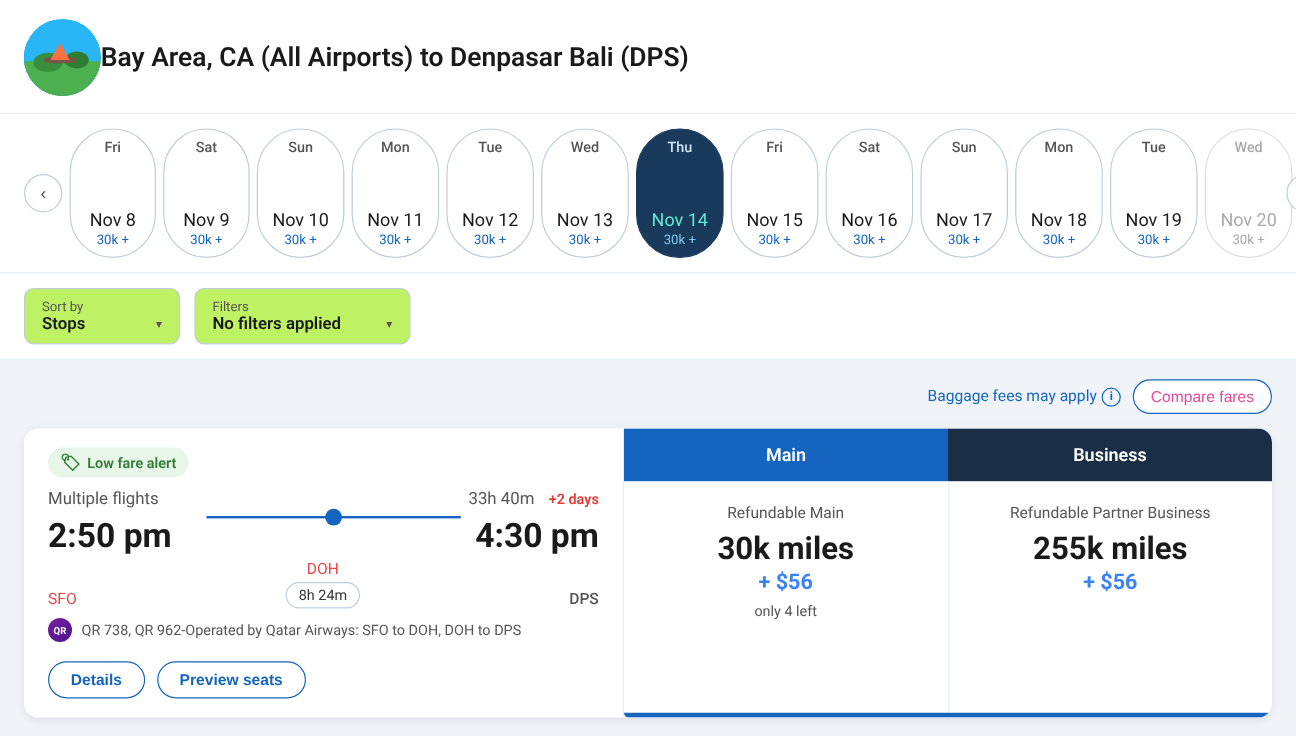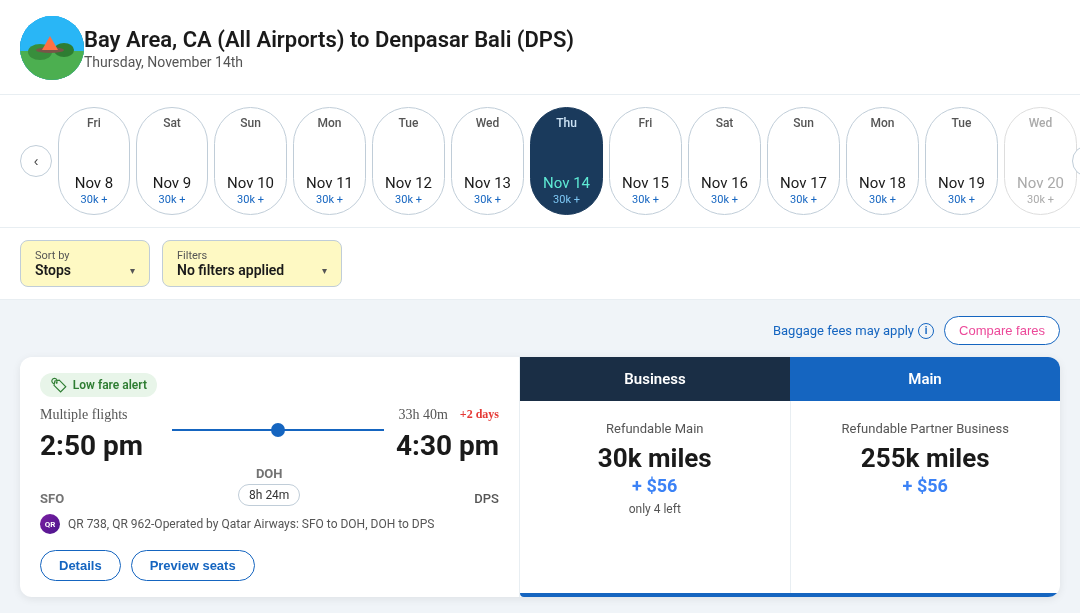--- a/index.html
+++ b/index.html
@@ -138,21 +138,21 @@
       align-items: center;
       border-bottom: 1px solid #e8eef2;
     }
     .filter-dropdown {
       display: flex;
       flex-direction: column;
       padding: 8px 14px;
       border: 1.5px solid #c0cdd8;
       border-radius: 8px;
       cursor: pointer;
-      background: #fef9c3;
+      background: #bef264;
       min-width: 130px;
       position: relative;
     }
     .filter-dropdown .label {
       font-size: 11px;
       color: #555;
     }
     .filter-dropdown .value-row {
       display: flex;
       align-items: center;
@@ -292,35 +292,34 @@
       font-size: 12px;
       color: #e53935;
       font-weight: 600;
       margin-left: 6px;
     }
     .duration-main {
       font-size: 14px;
       color: #555;
       margin-bottom: 6px;
       display: flex;
-      align-items: flex-start;
+      align-items: center;
       gap: 6px;
-      font-family: Liberation Serif, serif;
     }
 
     .airports-row {
       display: flex;
       align-items: flex-end;
       justify-content: space-between;
       margin-bottom: 8px;
     }
     .airport-code {
       font-size: 13px;
-      color: #737373;
-      font-weight: 700;
+      color: #ef4444;
+      font-weight: 400;
     }
     .stopover-badge {
       background: white;
       border: 1.5px solid #c0cdd8;
       border-radius: 20px;
       padding: 3px 10px;
       font-size: 12px;
       color: #333;
       text-align: center;
     }
@@ -468,21 +467,20 @@
           <ellipse cx="20" cy="36" rx="12" ry="8" fill="#388e3c"></ellipse>
           <ellipse cx="44" cy="34" rx="10" ry="7" fill="#2e7d32"></ellipse>
 
           <ellipse cx="30" cy="34" rx="14" ry="3" fill="#795548"></ellipse>
           <polygon points="30,20 22,34 38,34" fill="#ff7043"></polygon>
         </svg>
       </div>
     </div>
     <div class="header-text">
       <h1>Bay Area, CA (All Airports) to Denpasar Bali (DPS)</h1>
-      <p>Thursday, November 14th</p>
     </div>
   </div>
 
   <div class="date-selector">
     <button class="date-nav-btn">‹</button>
 
     <div id="date-pills-container" style="display: flex; gap: 6px; align-items: center;">
         <div class="date-pill">
           <span class="day-name">Fri</span>
           <span class="date-val">Nov 8</span>
@@ -622,25 +620,25 @@
 
         <div class="card-actions">
           <button class="btn-details">Details</button>
           <button class="btn-preview">Preview seats</button>
         </div>
 
       </div>
 
       <div class="fare-columns">
         <div class="fare-tabs">
+          <div class="fare-tab active">
+            <span>Main</span>
+          </div>
           <div class="fare-tab dark">
             <span>Business</span>
-          </div>
-          <div class="fare-tab active">
-            <span>Main</span>
           </div>
         </div>
 
         <div class="fare-content">
           <div class="fare-col">
             <div class="fare-type-label">Refundable Main</div>
             <div class="fare-miles">30k miles</div>
             <div class="fare-plus-cash">+ $56</div>
             <div class="fare-availability">only 4 left</div>
           </div>

